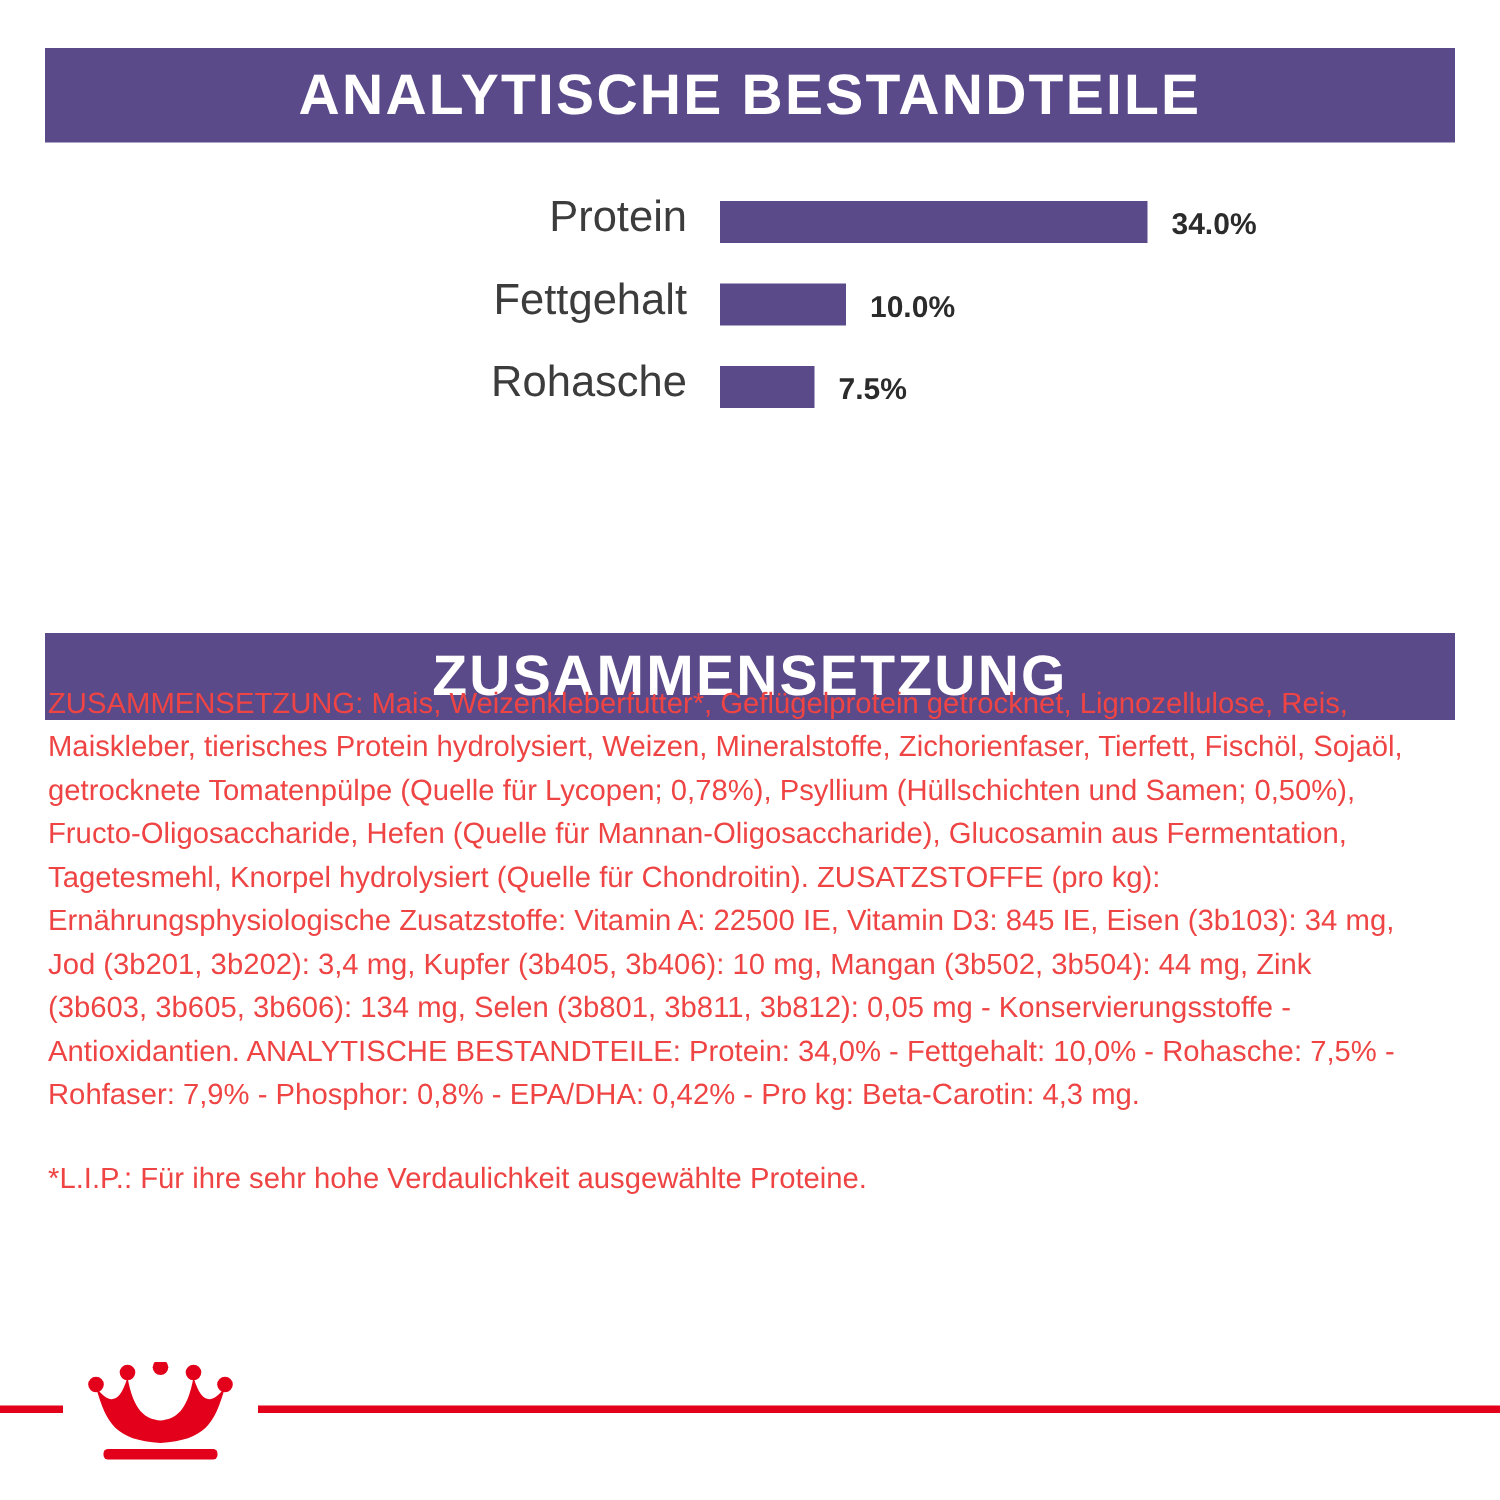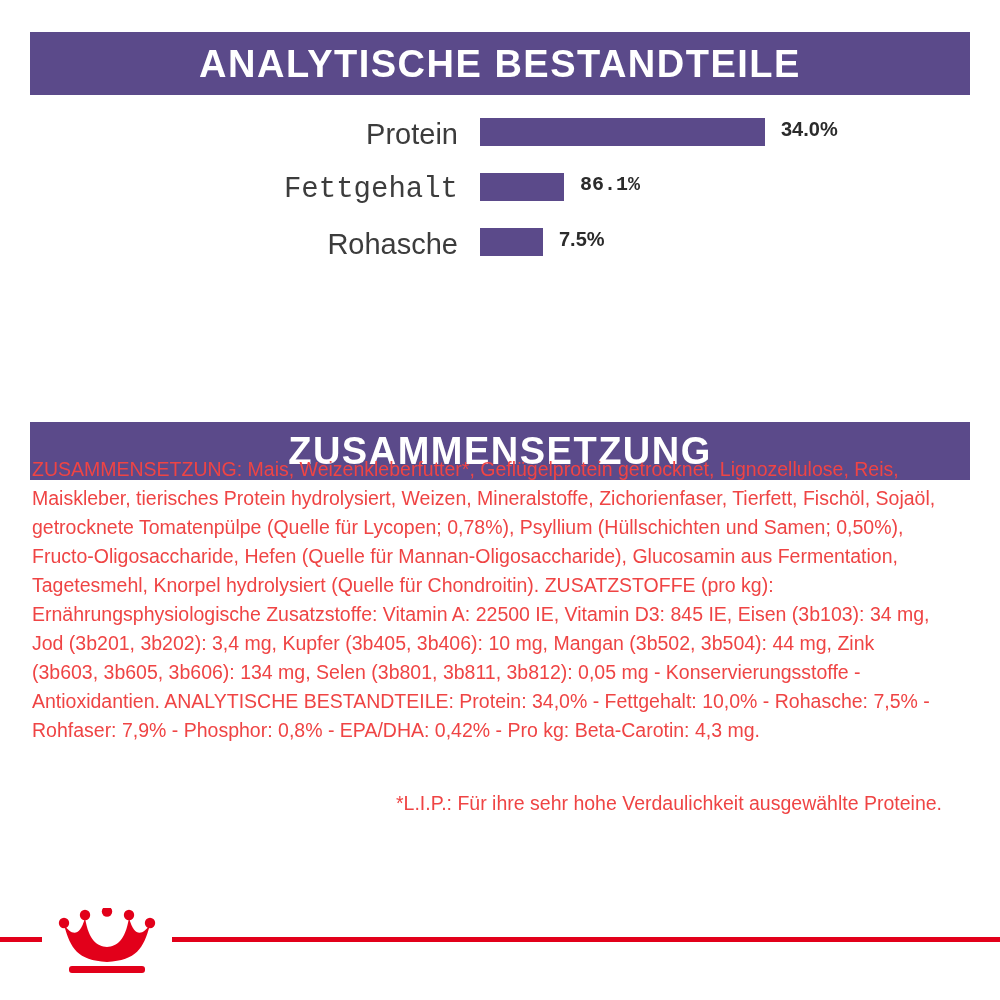--- a/index.html
+++ b/index.html
@@ -65,21 +65,21 @@
     top: 118px;
     width: 940px;
     height: 230px;
   }
   .chart-row {
     position: absolute;
     left: 0;
     width: 940px;
     height: 44px;
     display: flex;
-    align-items: flex-start;
+    align-items: flex-end;
   }
   .chart-label {
     width: 450px;
     text-align: right;
     padding-right: 22px;
     box-sizing: border-box;
     font-size: 29px;
     color: #3c3c3c;
     white-space: nowrap;
   }
@@ -104,22 +104,21 @@
     width: 910px;
   }
   .composition p {
     margin: 0;
     font-size: 19.5px;
     line-height: 29px;
     color: #ef4444;
     text-align: left;
   }
   .composition .lip-note {
-    margin-top: 44px;
-    text-align: right;
+    margin-top: 27px;
   }
 
   
   .bottom-rule {
     position: absolute;
     left: 0;
     top: 937px;
     width: 1000px;
     height: 5px;
     background: #e2001a;
@@ -150,24 +149,24 @@
   </div>
 
   <div class="chart">
 
     <div class="chart-row" style="top:0px;">
       <div class="chart-label">Protein</div>
       <div class="chart-bar" style="width:285px;"></div>
       <div class="chart-value">34.0%</div>
     </div>
 
-    <div class="chart-row" style="top:55px;font-family:Liberation Mono, monospace;">
+    <div class="chart-row" style="top:55px;">
       <div class="chart-label">Fettgehalt</div>
       <div class="chart-bar" style="width:84px;"></div>
-      <div class="chart-value">86.1%</div>
+      <div class="chart-value">10.0%</div>
     </div>
 
     <div class="chart-row" style="top:110px;">
       <div class="chart-label">Rohasche</div>
       <div class="chart-bar" style="width:63px;"></div>
       <div class="chart-value">7.5%</div>
     </div>
 
 
   </div>

